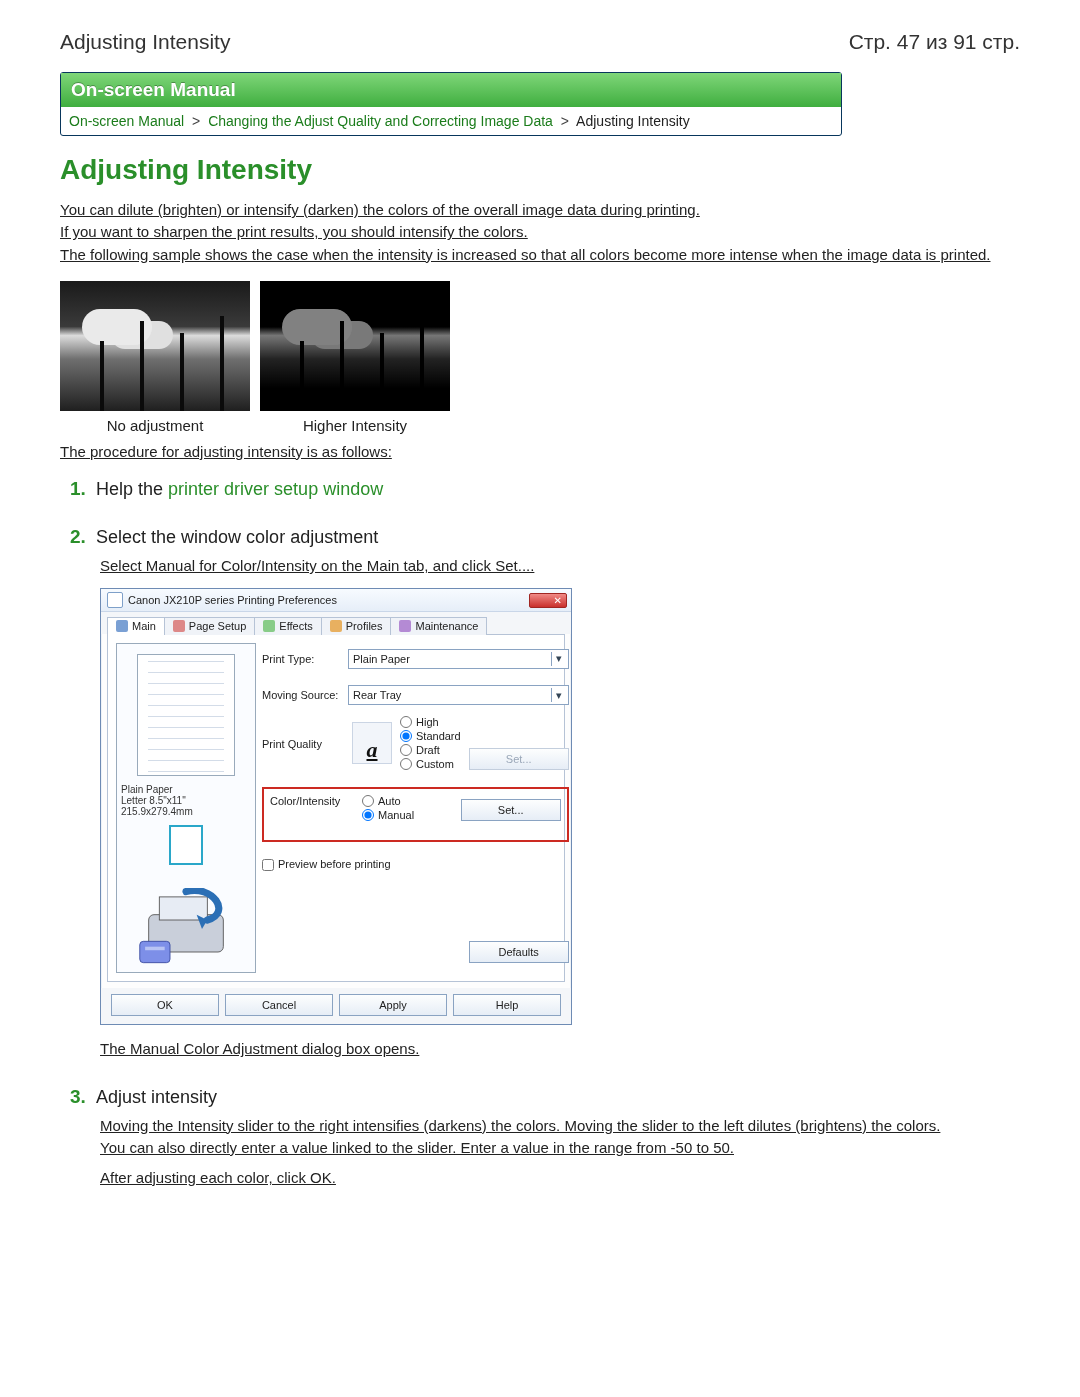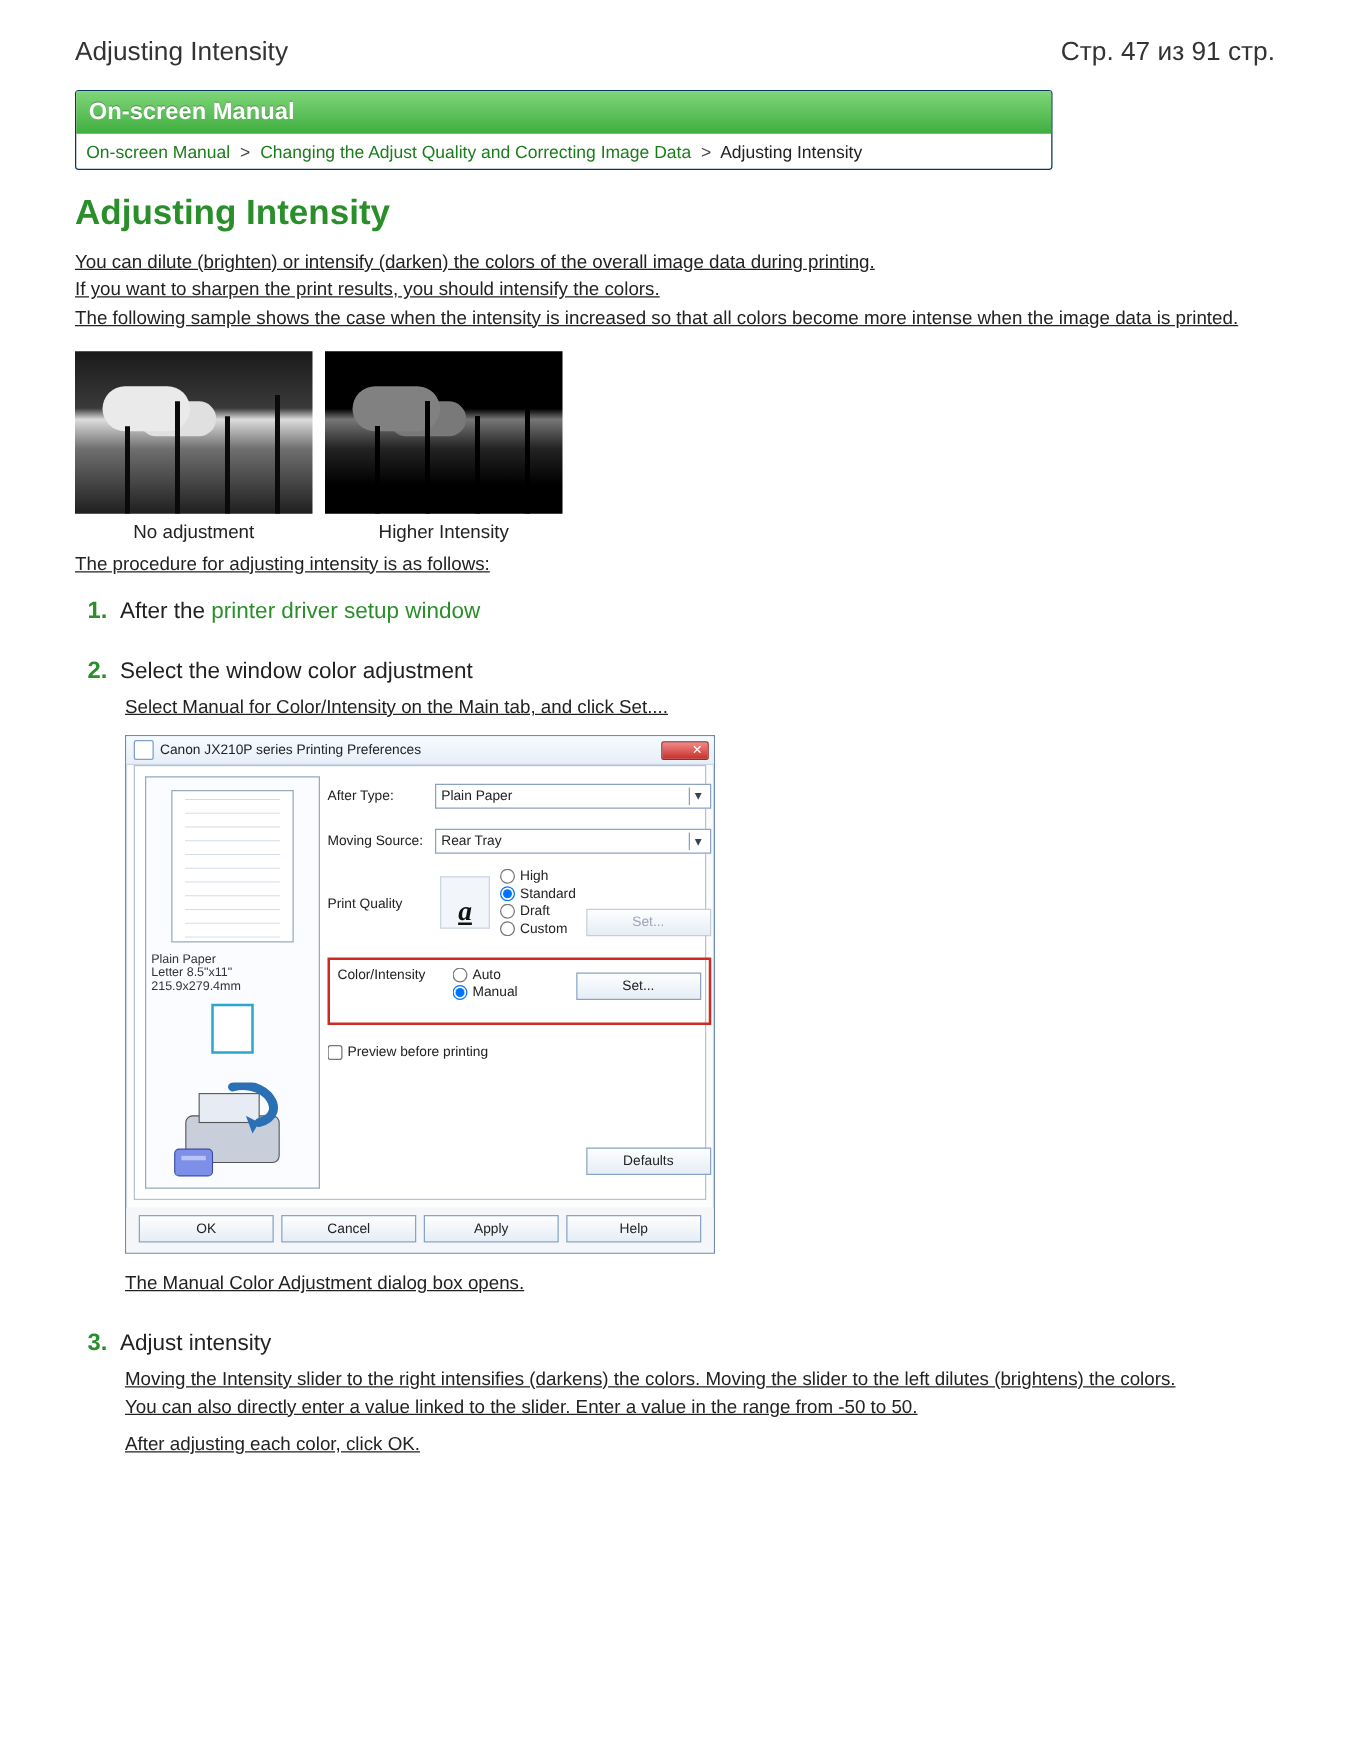--- a/index.html
+++ b/index.html
@@ -276,37 +276,59 @@
       <div class="cap">Higher Intensity</div>
     </div>
   </div>
 
   <p>The procedure for adjusting intensity is as follows:</p>
 
   <ol class="steps">
     <li>
       <span class="num">1.</span>
       <span class="step-title">
-        <span>After the </span><a href="#" class="link">printer driver setup window</a>
+        <span>Help the </span><a href="#" class="link">printer driver setup window</a>
       </span>
     </li>
 
     <li>
       <span class="num">2.</span>
       <span class="step-title">Select the window color adjustment</span>
       <div class="step-body">
         <p>Select Manual for Color/Intensity on the Main tab, and click Set....</p>
 
         <div class="dlg">
           <div class="titlebar">
             <div class="t">
               <span class="appicon"></span>
               <span>Canon JX210P series Printing Preferences</span>
             </div>
             <div class="x">✕</div>
+          </div>
+          <div class="tabs">
+            <div class="tab active">
+                <span class="ticon"></span>
+                <span>Main</span>
+              </div>
+            <div class="tab red">
+                <span class="ticon"></span>
+                <span>Page Setup</span>
+              </div>
+            <div class="tab grn">
+                <span class="ticon"></span>
+                <span>Effects</span>
+              </div>
+            <div class="tab org">
+                <span class="ticon"></span>
+                <span>Profiles</span>
+              </div>
+            <div class="tab prp">
+                <span class="ticon"></span>
+                <span>Maintenance</span>
+              </div>
           </div>
 
           <div class="body">
             <div class="preview">
               <div class="sheet"></div>
               <div class="info">Plain Paper</div>
               <div class="info" style="margin-top:0">Letter 8.5"x11" 215.9x279.4mm</div>
               <div class="tray"></div>
               <div class="printer">
                 <svg viewBox="0 0 120 90">
@@ -314,21 +336,21 @@
                   <rect x="30" y="10" width="54" height="26" fill="#e7ecf4" stroke="#555"></rect>
                   <path d="M60 4 C90 -4 112 28 84 36" fill="none" stroke="#2b6fb5" stroke-width="8" stroke-linecap="round"></path>
                   <polygon points="84,36 72,30 78,46" fill="#2b6fb5"></polygon>
                   <rect x="8" y="60" width="34" height="24" rx="4" fill="#7d8fe8" stroke="#3a4aa0"></rect>
                   <rect x="14" y="66" width="22" height="4" fill="#b9c4f4"></rect>
                 </svg>
               </div>
             </div>
 
             <div class="row">
-              <label class="lab">After Type:</label>
+              <label class="lab">Print Type:</label>
               <div class="select">
                 <span>Plain Paper</span>
                 <span class="arrow">▾</span>
               </div>
             </div>
 
             <div class="row">
               <label class="lab">Moving Source:</label>
               <div class="select">
                 <span>Rear Tray</span>

